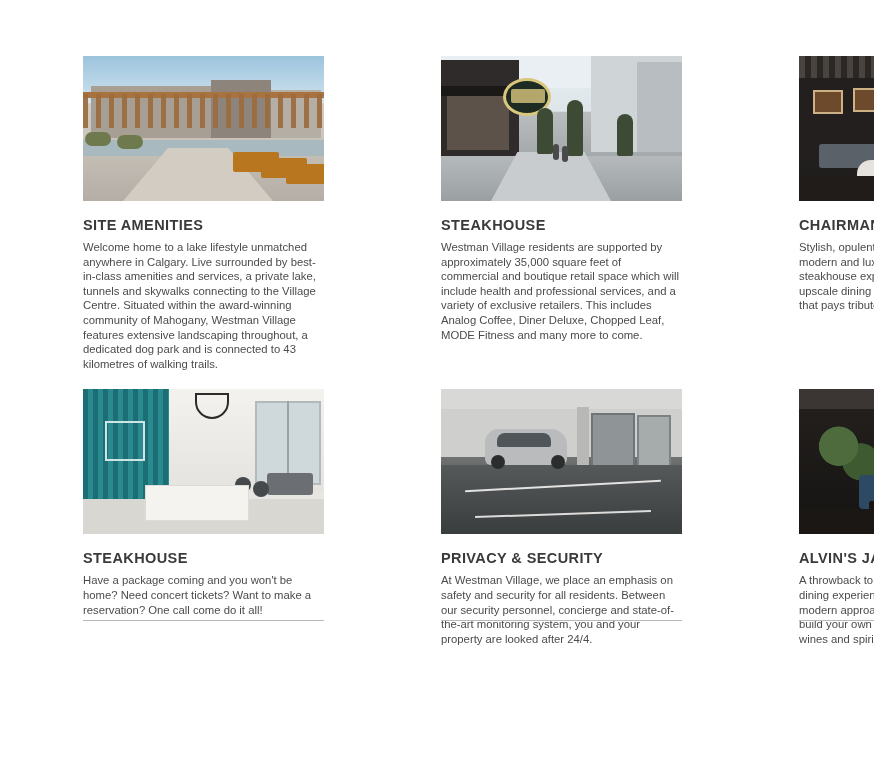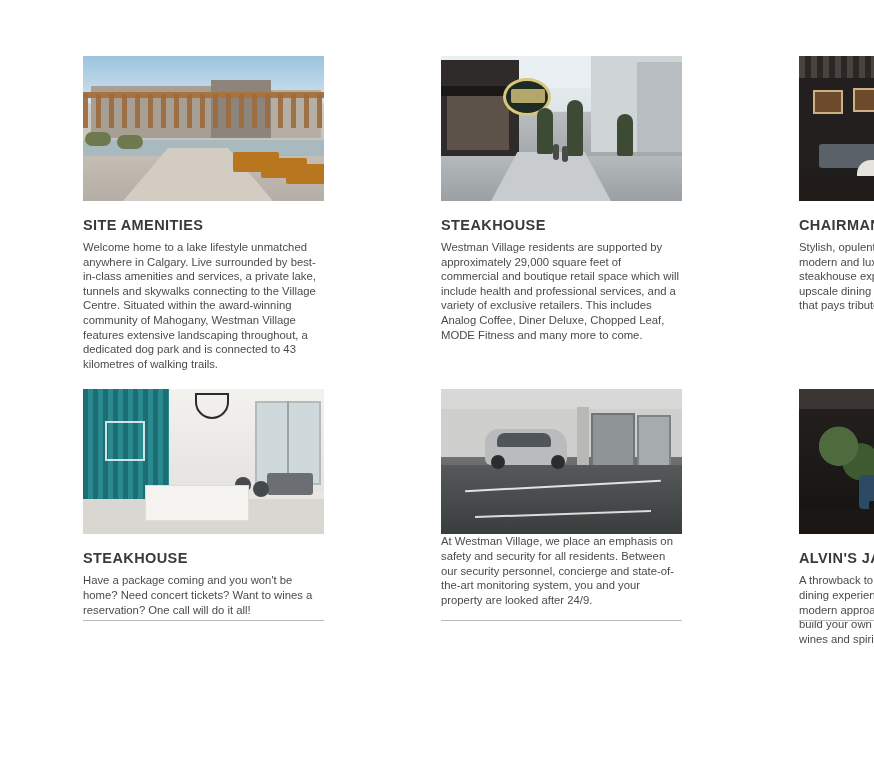--- a/index.html
+++ b/index.html
@@ -205,21 +205,21 @@
         <div class="ph signtext"></div>
         <div class="ph road"></div>
         <div class="ph walk"></div>
         <div class="ph tree t1"></div>
         <div class="ph tree t2"></div>
         <div class="ph tree t3"></div>
         <div class="ph person p1"></div>
         <div class="ph person p2"></div>
       </div>
       <div class="card-title">STEAKHOUSE</div>
-      <div class="card-body">Westman Village residents are supported by approximately 29,000 square feet of commercial and boutique retail space which will include health and professional services, and a variety of exclusive retailers. This includes Analog Coffee, Diner Deluxe, Chopped Leaf, MODE Fitness and many more to come.</div>
+      <div class="card-body">Westman Village residents are supported by approximately 35,000 square feet of commercial and boutique retail space which will include health and professional services, and a variety of exclusive retailers. This includes Analog Coffee, Diner Deluxe, Chopped Leaf, MODE Fitness and many more to come.</div>
     </div>
     <div class="spacer"></div>
 
     <div class="cell">
       <div class="card-img img-steak">
         <div class="ph ceil"></div>
 
         <div class="ph wall"></div>
         <div class="ph art a1"></div>
         <div class="ph art a2"></div>
@@ -242,40 +242,41 @@
         <div class="ph glass"></div>
         <div class="ph glassmul"></div>
         <div class="ph swing"></div>
         <div class="ph sofa"></div>
         <div class="ph chairc cc1"></div>
         <div class="ph chairc cc2"></div>
         <div class="ph floor"></div>
         <div class="ph desk"></div>
       </div>
       <div class="card-title">STEAKHOUSE</div>
-      <div class="card-body">Have a package coming and you won't be home? Need concert tickets? Want to wines a reservation? One call will do it all!</div>
+      <div class="card-body">Have a package coming and you won't be home? Need concert tickets? Want to make a reservation? One call come do it all!</div>
     </div>
     <div class="spacer"></div>
 
     <div class="cell row2">
       <div class="card-img img-parkade">
         <div class="ph ceil"></div>
         <div class="ph wall"></div>
         <div class="ph door"></div>
         <div class="ph door2"></div>
         <div class="ph col"></div>
         <div class="ph floor"></div>
         <div class="ph stall"></div>
         <div class="ph stall2"></div>
         <div class="ph car"></div>
         <div class="ph carwin"></div>
         <div class="ph wheel w1"></div>
         <div class="ph wheel w2"></div>
       </div>
-      <div class="card-body">At Westman Village, we place an emphasis on safety and security for all residents. Between our security personnel, concierge and state-of-the-art monitoring system, you and your property are looked after 24/9.</div>
+      <div class="card-title">PRIVACY &amp; SECURITY</div>
+      <div class="card-body">At Westman Village, we place an emphasis on safety and security for all residents. Between our security personnel, concierge and state-of-the-art monitoring system, you and your property are looked after 24/4.</div>
     </div>
     <div class="spacer"></div>
 
     <div class="cell row2">
       <div class="card-img img-jazz">
         <div class="ph ceil"></div>
 
         <div class="ph art"></div>
         <div class="ph plant"></div>
         <div class="ph sofa"></div>

